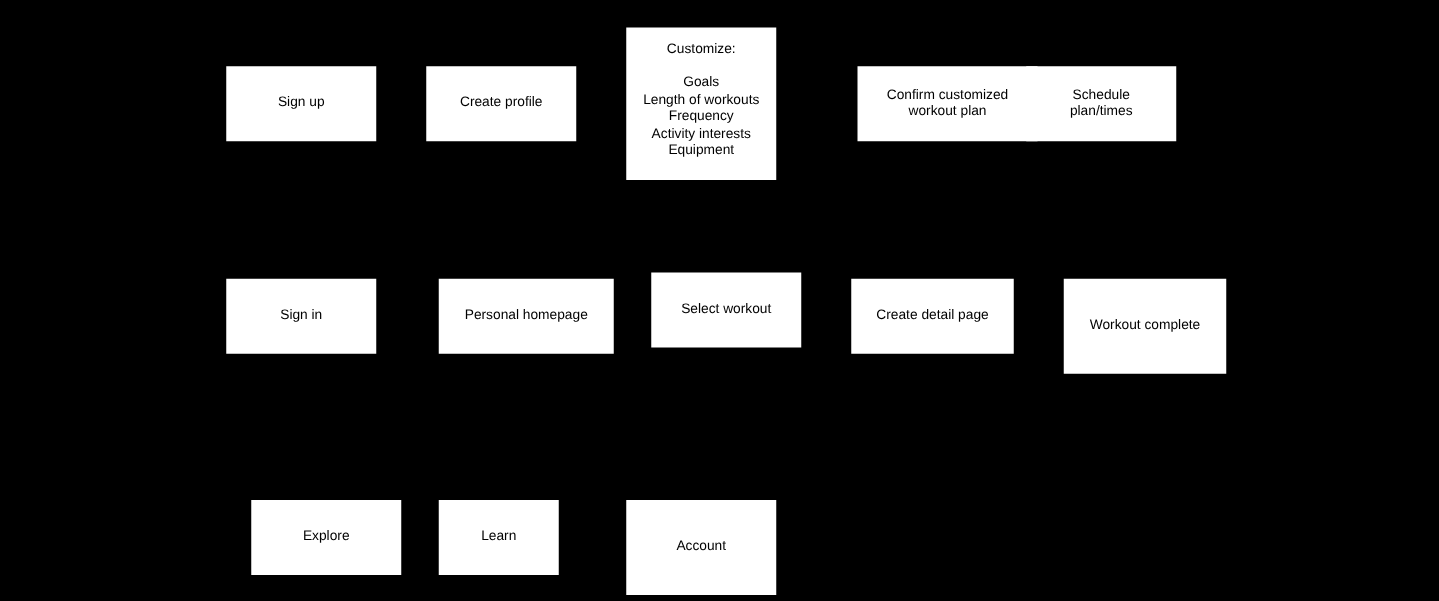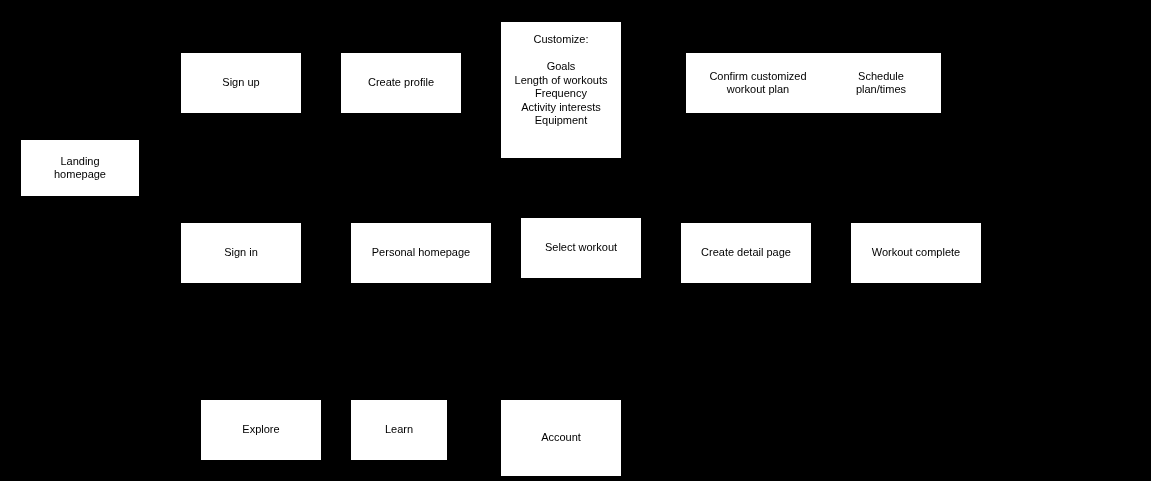--- a/index.html
+++ b/index.html
@@ -43,36 +43,34 @@
   }
   .node.tall {
     align-items: flex-start;
     padding-top: 11px;
   }
 </style>
 </head>
 <body>
 
 <div id="canvas">
-    <div class="node" style="left: 21px; top: 140px; width: 118px; height: 56px; background: rgb(255, 255, 255); color: rgb(0, 0, 0);"><span class="node-label">Landing
-homepage</span></div>
     <div class="node" style="left: 181px; top: 53px; width: 120px; height: 60px; background: rgb(255, 255, 255); color: rgb(0, 0, 0);"><span class="node-label">Sign up</span></div>
     <div class="node" style="left: 341px; top: 53px; width: 120px; height: 60px; background: rgb(255, 255, 255); color: rgb(0, 0, 0);"><span class="node-label">Create profile</span></div>
-    <div class="node tall" style="left: 501px; top: 22px; width: 120px; height: 136px; background: rgb(255, 255, 255); color: rgb(0, 0, 0);"><span class="node-label">Customize:
+    <div class="node tall" style="left: 501px; top: 22px; width: 120px; height: 122px; background: rgb(255, 255, 255); color: rgb(0, 0, 0);"><span class="node-label">Customize:
 
 Goals
 Length of workouts
 Frequency
 Activity interests
 Equipment</span></div>
     <div class="node" style="left: 686px; top: 53px; width: 144px; height: 60px; background: rgb(255, 255, 255); color: rgb(0, 0, 0);"><span class="node-label">Confirm customized
 workout plan</span></div>
     <div class="node" style="left: 821px; top: 53px; width: 120px; height: 60px; background: rgb(255, 255, 255); color: rgb(0, 0, 0);"><span class="node-label">Schedule
 plan/times</span></div>
     <div class="node" style="left: 181px; top: 223px; width: 120px; height: 60px; background: rgb(255, 255, 255); color: rgb(0, 0, 0);"><span class="node-label">Sign in</span></div>
     <div class="node" style="left: 341px; top: 223px; width: 140px; height: 60px; background: rgb(255, 255, 255); color: rgb(0, 0, 0); margin-left: 10px;"><span class="node-label">Personal homepage</span></div>
     <div class="node" style="left: 521px; top: 218px; width: 120px; height: 60px; background: rgb(255, 255, 255); color: rgb(0, 0, 0);"><span class="node-label">Select workout</span></div>
     <div class="node" style="left: 681px; top: 223px; width: 130px; height: 60px; background: rgb(255, 255, 255); color: rgb(0, 0, 0);"><span class="node-label">Create detail page</span></div>
-    <div class="node" style="left: 851px; top: 223px; width: 130px; height: 60px; background: rgb(255, 255, 255); color: rgb(0, 0, 0);"><span class="node-label">Workout complete</span></div>
+    <div class="node" style="left: 851px; top: 223px; width: 130px; height: 76px; background: rgb(255, 255, 255); color: rgb(0, 0, 0);"><span class="node-label">Workout complete</span></div>
     <div class="node" style="left: 201px; top: 400px; width: 120px; height: 60px; background: rgb(255, 255, 255); color: rgb(0, 0, 0);"><span class="node-label">Explore</span></div>
     <div class="node" style="left: 351px; top: 400px; width: 96px; height: 60px; background: rgb(255, 255, 255); color: rgb(0, 0, 0);"><span class="node-label">Learn</span></div>
     <div class="node" style="left: 501px; top: 400px; width: 120px; height: 76px; background: rgb(255, 255, 255); color: rgb(0, 0, 0);"><span class="node-label">Account</span></div>
   </div>
 
 </body></html>

